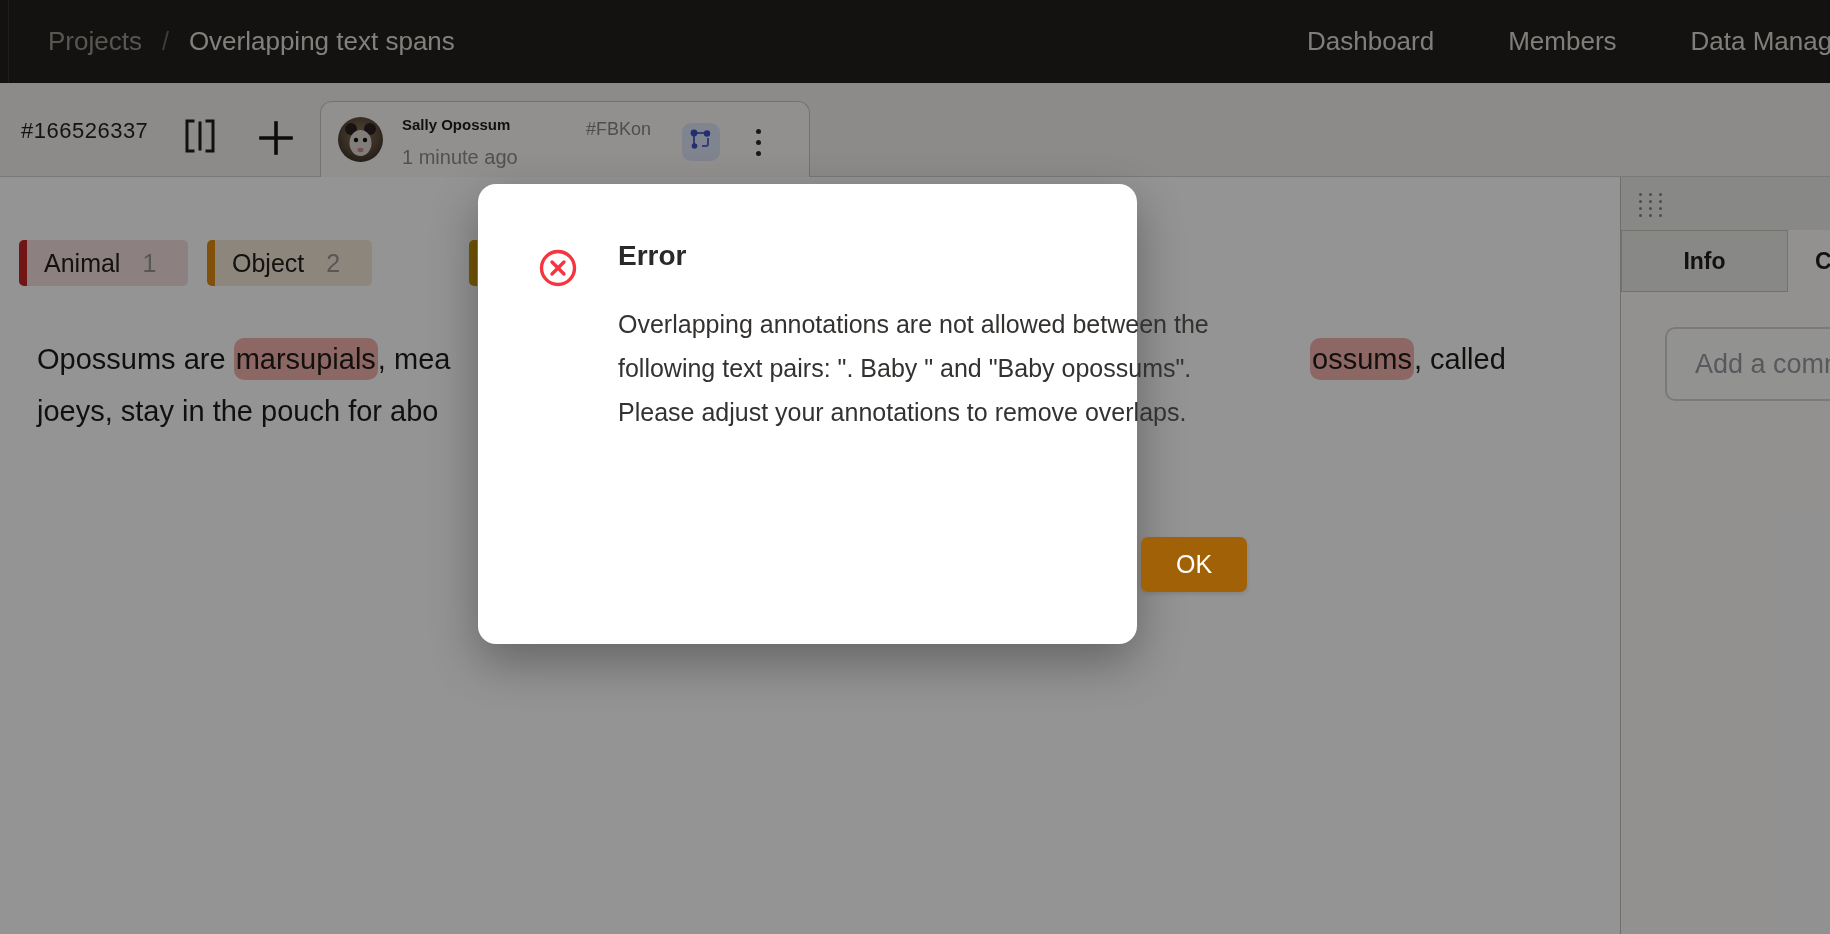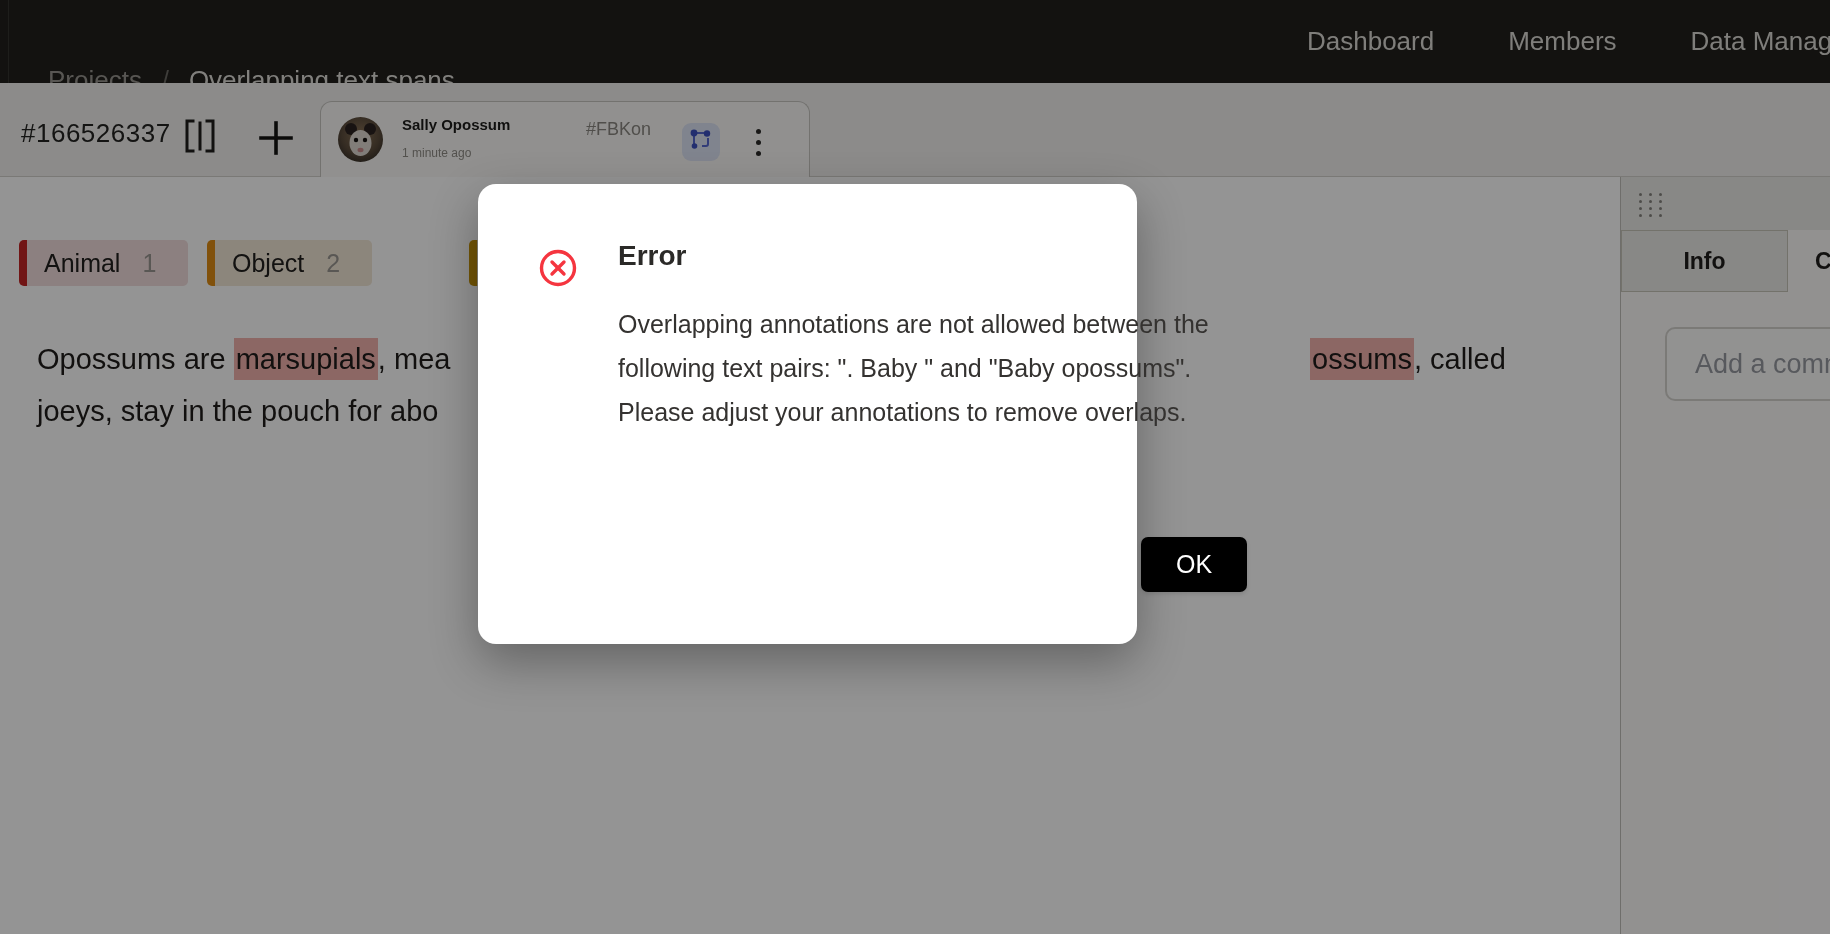--- a/index.html
+++ b/index.html
@@ -4,70 +4,70 @@
 <style>
   html,body{margin:0;padding:0;background:#000;}
   #app{
     position:relative;width:1830px;height:934px;overflow:hidden;
     font-family:"Liberation Sans",sans-serif;background:#fff;
     -webkit-font-smoothing:antialiased;
   }
   
   .navbar{position:absolute;left:0;top:0;width:1830px;height:83px;background:#21201d;}
   .navbar .seam{position:absolute;left:8px;top:0;bottom:0;width:1px;background:#35342f;}
-  .breadcrumb{position:absolute;left:48px;top:0;height:83px;display:flex;align-items:center;font-size:26px;margin-top:39px;}
+  .breadcrumb{position:absolute;left:48px;top:0;height:83px;display:flex;align-items:center;font-size:26px;}
   .bc-parent{color:#98958f;}
   .bc-sep{color:#6c6a64;margin:0 20px;font-size:25px;}
   .bc-current{color:#dfddd8;}
   .navlinks{position:absolute;left:1307px;top:0;height:83px;display:flex;align-items:center;gap:74px;font-size:26px;color:#dbd9d4;white-space:nowrap;}
   .navlinks div{cursor:pointer;}
   
   .toolbar{position:absolute;left:0;top:83px;width:1830px;height:94px;background:#f1f0ee;border-bottom:1px solid #d2d0cc;box-sizing:border-box;}
-  .task-id{position:absolute;left:21px;top:118px;font-size:26px;letter-spacing:.5px;color:#242422;}
+  .task-id{position:absolute;left:21px;top:118px;font-size:22px;letter-spacing:.5px;color:#242422;}
   .icon-btn{position:absolute;display:flex;align-items:center;justify-content:center;cursor:pointer;}
   .columns-btn{left:182px;top:118px;width:36px;height:40px;}
   .plus-btn{left:256px;top:120px;width:40px;height:40px;}
   .ann-tab{position:absolute;left:320px;top:101px;width:490px;height:76px;background:#faf9f7;border:1px solid #c6c4c0;border-bottom:none;border-radius:12px 12px 0 0;box-sizing:border-box;cursor:pointer;}
   .avatar{position:absolute;left:17px;top:15px;width:45px;height:45px;border-radius:50%;overflow:hidden;}
   .ann-name{position:absolute;left:81px;top:14px;font-size:15px;font-weight:bold;color:#1d1c1a;white-space:nowrap;}
   .ann-badge{position:absolute;left:265px;top:17px;font-size:18px;color:#8a8781;white-space:nowrap;}
-  .ann-time{position:absolute;left:81px;top:44px;font-size:12px;color:#8f8c86;white-space:nowrap;}
+  .ann-time{position:absolute;left:81px;top:44px;font-size:20px;color:#8f8c86;white-space:nowrap;}
   .region-btn{position:absolute;left:361px;top:21px;width:38px;height:38px;border-radius:9px;background:#dde3f4;display:flex;align-items:center;justify-content:center;cursor:pointer;}
   .kebab-btn{position:absolute;left:425px;top:20px;width:24px;height:40px;display:flex;flex-direction:column;align-items:center;justify-content:center;gap:6px;cursor:pointer;}
   .kebab-btn i{width:5px;height:5px;border-radius:50%;background:#2b2a28;}
   
   .main{position:absolute;left:0;top:177px;width:1620px;height:757px;background:#fff;}
   .v-divider{position:absolute;left:1620px;top:177px;width:1px;height:757px;background:#bfbdb9;}
   .chip{position:absolute;top:240px;height:46px;box-sizing:border-box;display:flex;align-items:center;border-radius:5px;padding:0 32px 0 17px;font-size:25px;color:#22201e;cursor:pointer;white-space:nowrap;}
   .chip .hk{margin-left:22px;color:#9a9792;}
   .chip-animal{left:19px;background:#f1dcdc;border-left:8px solid #c32525;}
   .chip-object{left:207px;background:#f2e7d6;border-left:8px solid #df8c13;}
   .chip-desc{left:469px;background:#f2ead8;border-left:8px solid #c8940a;}
   .doc{position:absolute;font-size:29px;color:#1f1d1b;white-space:nowrap;line-height:46px;}
   .doc-l1{left:37px;top:336px;}
   .doc-l1r{left:1310px;top:336px;}
   .doc-l2{left:37px;top:388px;}
-  mark.hl{background:#f2b1ad;color:inherit;padding:5px 2px;border-radius:0;cursor:pointer;}
+  mark.hl{background:#f2b1ad;color:inherit;padding:5px 2px;border-radius:10px;cursor:pointer;}
   
   .panel{position:absolute;left:1621px;top:177px;width:209px;height:757px;background:#fbfaf9;}
   .panel-strip{position:absolute;left:0;top:0;width:209px;height:53px;background:#ebeae7;}
   .drag-handle{position:absolute;left:16px;top:14px;width:26px;height:28px;cursor:grab;display:grid;grid-template-columns:repeat(3,1fr);gap:4px;align-content:center;justify-items:center;}
   .drag-handle i{width:3px;height:3px;border-radius:50%;background:#86847f;}
   .panel-tabs{position:absolute;left:0;top:53px;width:209px;height:62px;background:#ebeae7;padding-left:24px;}
   .ptab-info{position:absolute;left:0;top:0;width:167px;height:62px;box-sizing:border-box;border:1px solid #c7c5b9;display:flex;align-items:center;justify-content:center;font-size:23px;font-weight:bold;color:#1f1e1c;cursor:pointer;}
   .ptab-active{position:absolute;left:167px;top:0;width:80px;height:62px;background:#fbfaf9;display:flex;align-items:center;font-size:23px;font-weight:bold;color:#1f1e1c;padding-left:27px;box-sizing:border-box;cursor:pointer;overflow:visible;white-space:nowrap;}
   .comment-input{position:absolute;left:44px;top:150px;width:240px;height:74px;box-sizing:border-box;border:2px solid #d4d2ce;border-radius:10px;background:#fcfbfa;font-family:"Liberation Sans",sans-serif;font-size:27px;padding:0 0 0 28px;color:#555;outline:none;}
   .comment-input::placeholder{color:#979aa1;}
   
   .mask{position:absolute;left:0;top:0;width:1830px;height:934px;background:rgba(0,0,0,0.42);z-index:50;}
   .modal{position:absolute;left:478px;top:184px;width:659px;height:460px;background:#fff;border-radius:18px;box-shadow:0 18px 48px rgba(0,0,0,.32);z-index:60;}
   .modal-icon{position:absolute;left:60px;top:64px;width:40px;height:40px;}
   .modal-title{position:absolute;left:140px;top:56px;font-size:28px;font-weight:bold;color:#2b2a28;}
   .modal-body{position:absolute;left:140px;top:118px;width:640px;font-size:25px;line-height:44px;color:#343230;}
-  .ok-btn{position:absolute;left:663px;top:353px;width:106px;height:55px;background:#000000;border-radius:7px;display:flex;align-items:center;justify-content:center;color:#fff;font-size:25px;cursor:pointer;box-shadow:0 2px 4px rgba(0,0,0,.12);}
+  .ok-btn{position:absolute;left:663px;top:353px;width:106px;height:55px;background:#a16207;border-radius:7px;display:flex;align-items:center;justify-content:center;color:#fff;font-size:25px;cursor:pointer;box-shadow:0 2px 4px rgba(0,0,0,.12);}
 </style>
 </head>
 <body>
 
 <div id="app">
 
   <div class="navbar">
     <div class="seam"></div>
     <div class="breadcrumb">
       <span class="bc-parent">Projects</span>

